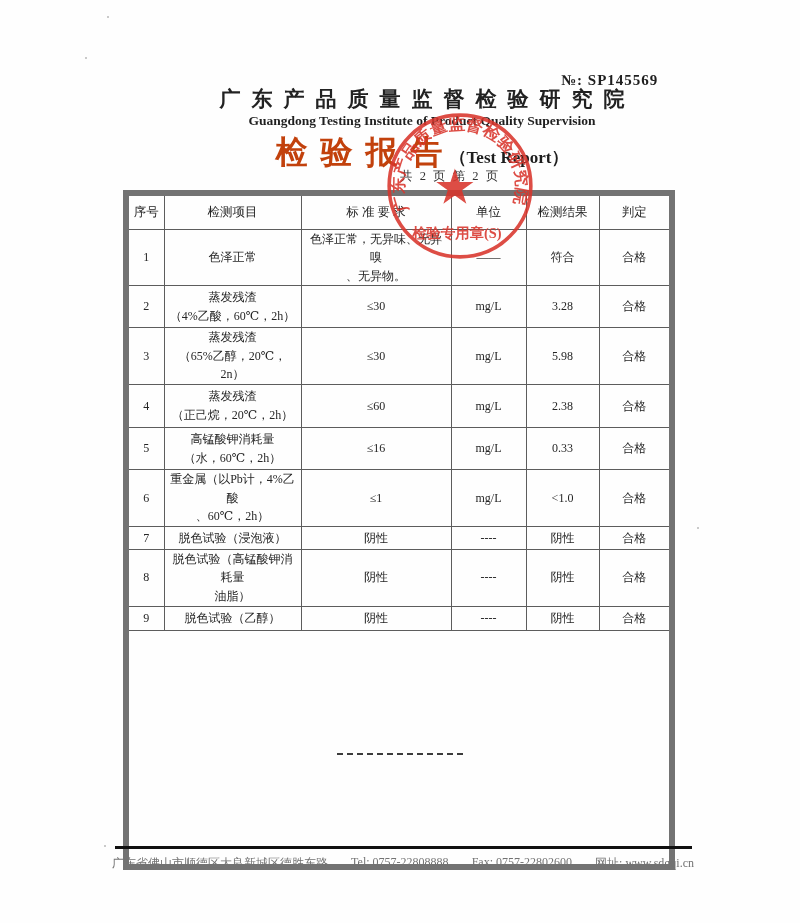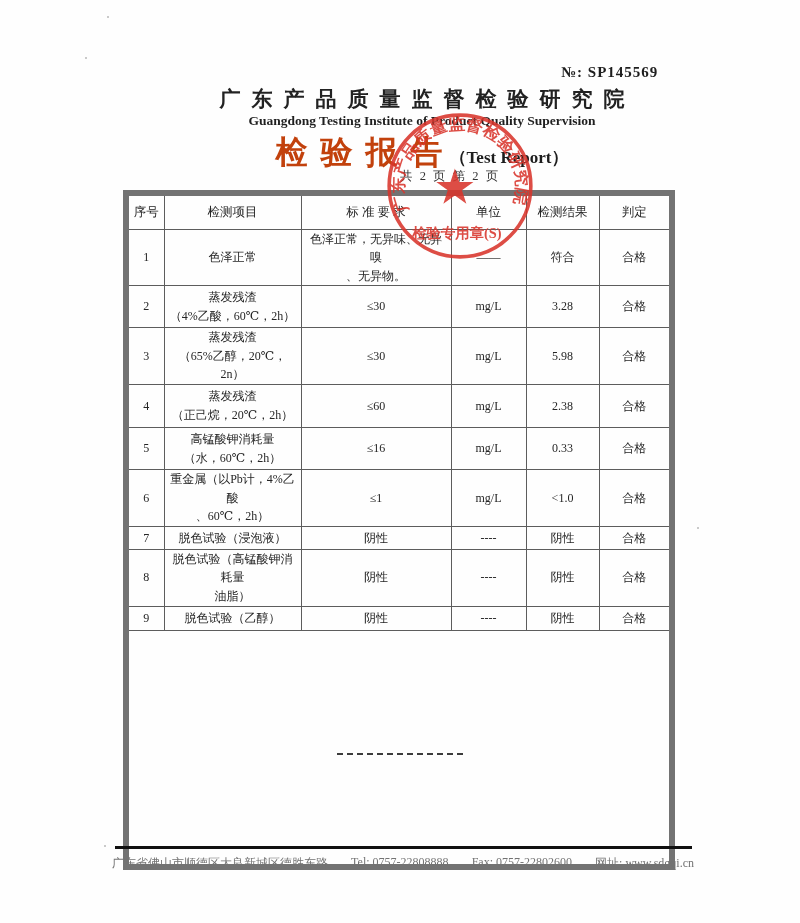--- a/index.html
+++ b/index.html
@@ -7,21 +7,21 @@
   .page {
     position:relative;
     width:800px; height:923px;
     background:#fefefe;
     font-family:"Liberation Serif","DejaVu Serif",serif;
     color:#2b2b2b;
     overflow:hidden;
   }
   
   .report-no {
-    position:absolute; top:64px; left:561px;
+    position:absolute; top:72px; left:561px;
     font-size:15px; font-weight:bold; letter-spacing:1px; color:#1e1e1e;
   }
   .institute-cn {
     position:absolute; top:85px; left:42px; width:760px;
     text-align:center; font-size:21px; font-weight:bold;
     letter-spacing:11px; padding-left:11px; color:#222;
   }
   .institute-en {
     position:absolute; top:113px; left:42px; width:760px;
     text-align:center; font-size:13.5px; font-weight:bold; color:#1f1f1f;

